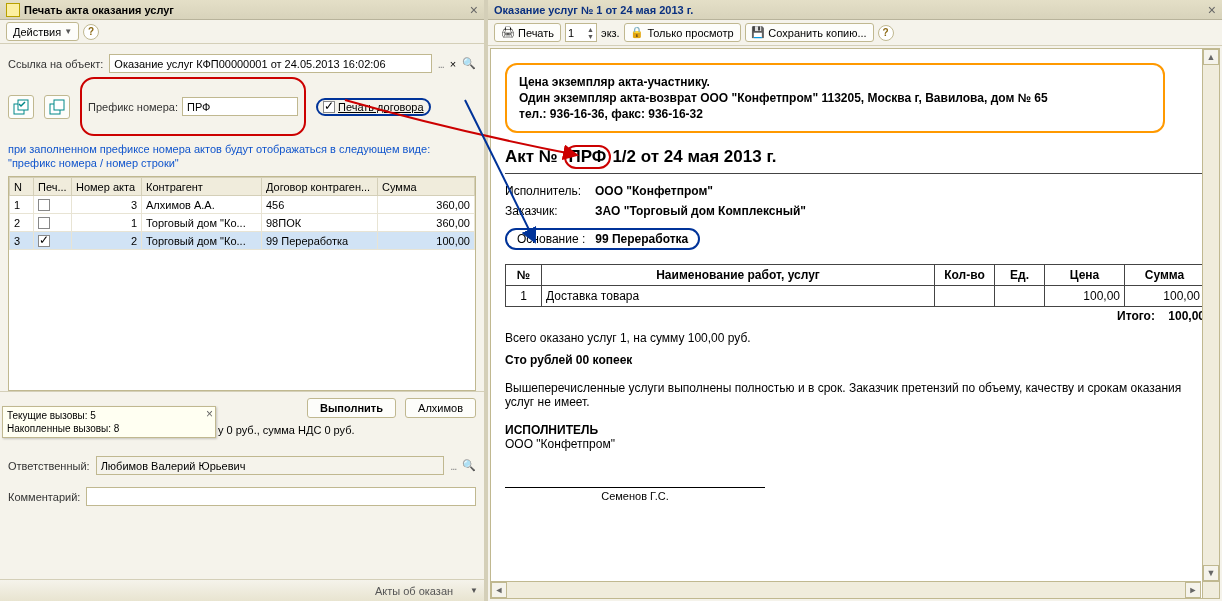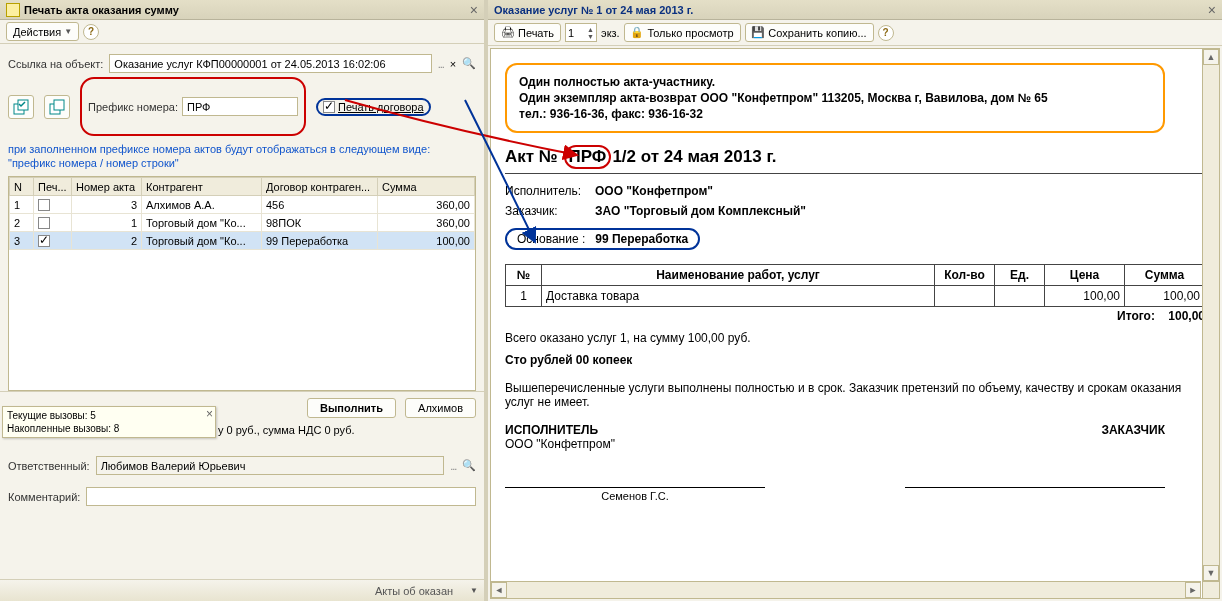--- a/index.html
+++ b/index.html
@@ -78,21 +78,21 @@
   .arrows-svg { position:absolute; left:0; top:0; pointer-events:none; z-index:10; }
   .dots { color:#888; letter-spacing:-1px; }
   .mag { font-size:11px; }
 </style>
 </head>
 <body>
 
 <div class="pane pane-left">
   <div class="titlebar">
     <span class="icon-box"></span>
-    <span class="titlebar-title">Печать акта оказания сумму</span>
+    <span class="titlebar-title">Печать акта оказания услуг</span>
     <span class="x">×</span>
   </div>
   <div class="toolbar">
     <div class="tbtn">
         <span>Действия</span>
         <span class="tri">▼</span>
       </div>
     <span class="q">?</span>
   </div>
   <div class="form-area">
@@ -221,21 +221,21 @@
       </div>
     <span>экз.</span>
     <div class="tbtn">🔒 <span>Только просмотр</span></div>
     <div class="tbtn">💾 <span>Сохранить копию...</span></div>
     <span class="q">?</span>
   </div>
 
   <div class="doc-wrap">
     <div class="doc">
       <div class="orange-box">
-        <div>Один полностью акта-участнику.</div>
+        <div>Цена экземпляр акта-участнику.</div>
         <div>Один экземпляр акта-возврат ООО "Конфетпром" 113205, Москва г, Вавилова, дом № 65</div>
         <div>тел.: 936-16-36, факс: 936-16-32</div>
       </div>
       <div class="act-title">
         <span>Акт №</span>&nbsp;
         <span class="circ-red"><span>ПРФ</span></span>
         <span>1/2</span>&nbsp;
         <span>от 24 мая 2013 г.</span>
       </div>
       <div class="kv">
@@ -283,25 +283,20 @@
       <div class="itog"><span>Итого:</span>&nbsp;&nbsp;&nbsp;&nbsp;<span>100,00</span></div>
       <div class="note">Всего оказано услуг 1, на сумму 100,00 руб.</div>
       <div class="note"><b>Сто рублей 00 копеек</b></div>
       <div class="note" style="margin-top:14px">Вышеперечисленные услуги выполнены полностью и в срок. Заказчик претензий по объему, качеству и срокам оказания услуг не имеет.</div>
       <div class="sig-row">
         <div class="sig-col">
           <div class="who">ИСПОЛНИТЕЛЬ</div>
           <div>ООО "Конфетпром"</div>
           <div class="sig-line">Семенов Г.С.</div>
         </div>
-        <div class="sig-col" style="text-align:left">
-          <div class="who" style="text-align:right">ЗАКАЗЧИК</div>
-          <div>&nbsp;</div>
-          <div class="sig-line">&nbsp;</div>
-        </div>
       </div>
     </div>
     <div class="scroll-x">
         <span class="sbtn">◄</span>
         <div style="flex:1"></div>
         <span class="sbtn">►</span>
       </div>
     <div class="scroll-y">
         <span class="sbtn">▲</span>
         <div style="flex:1"></div>

